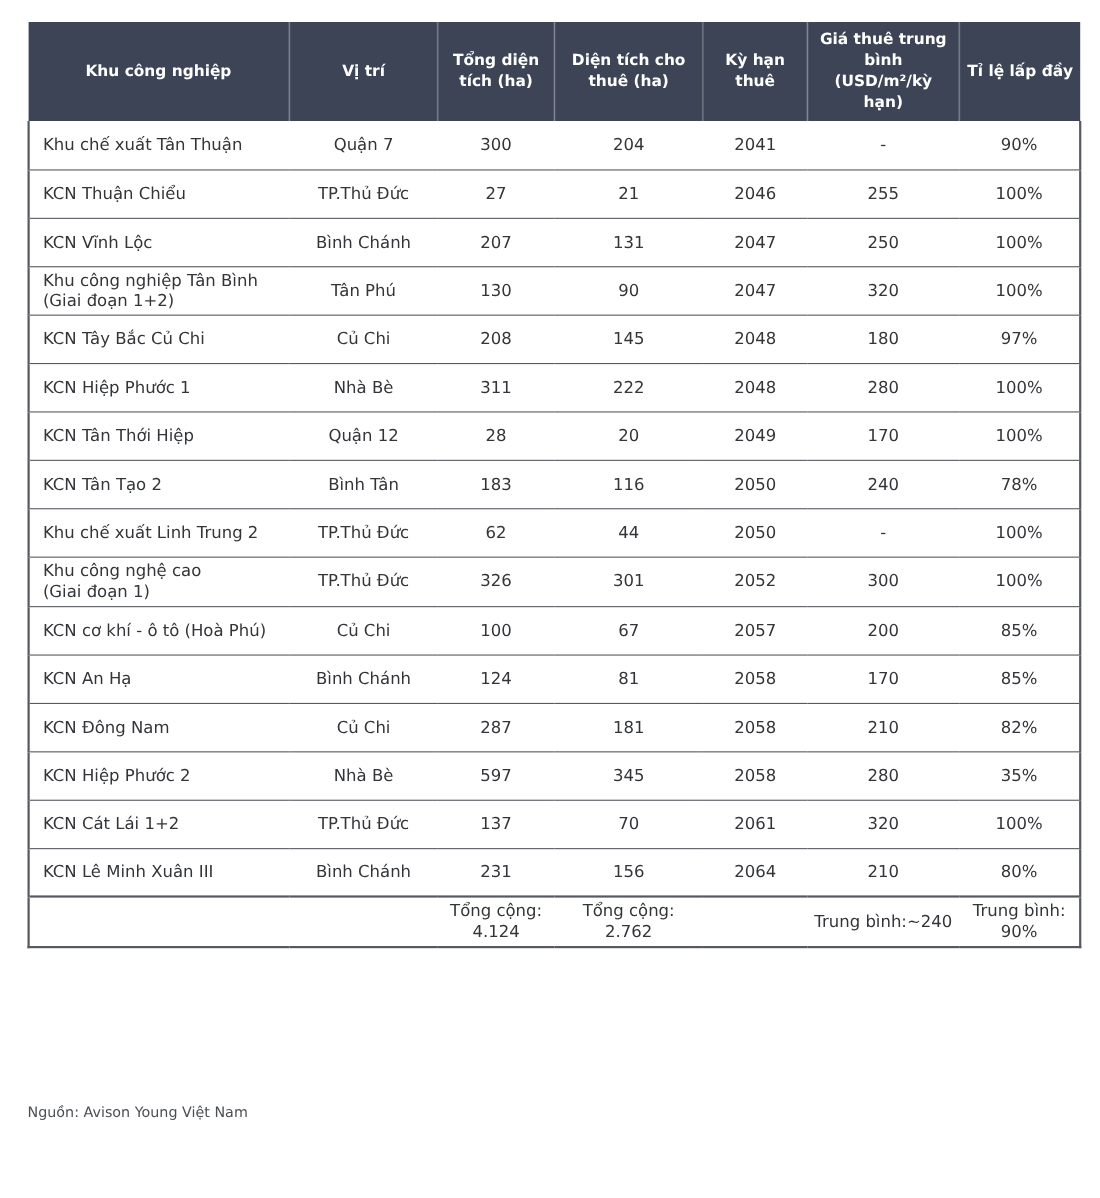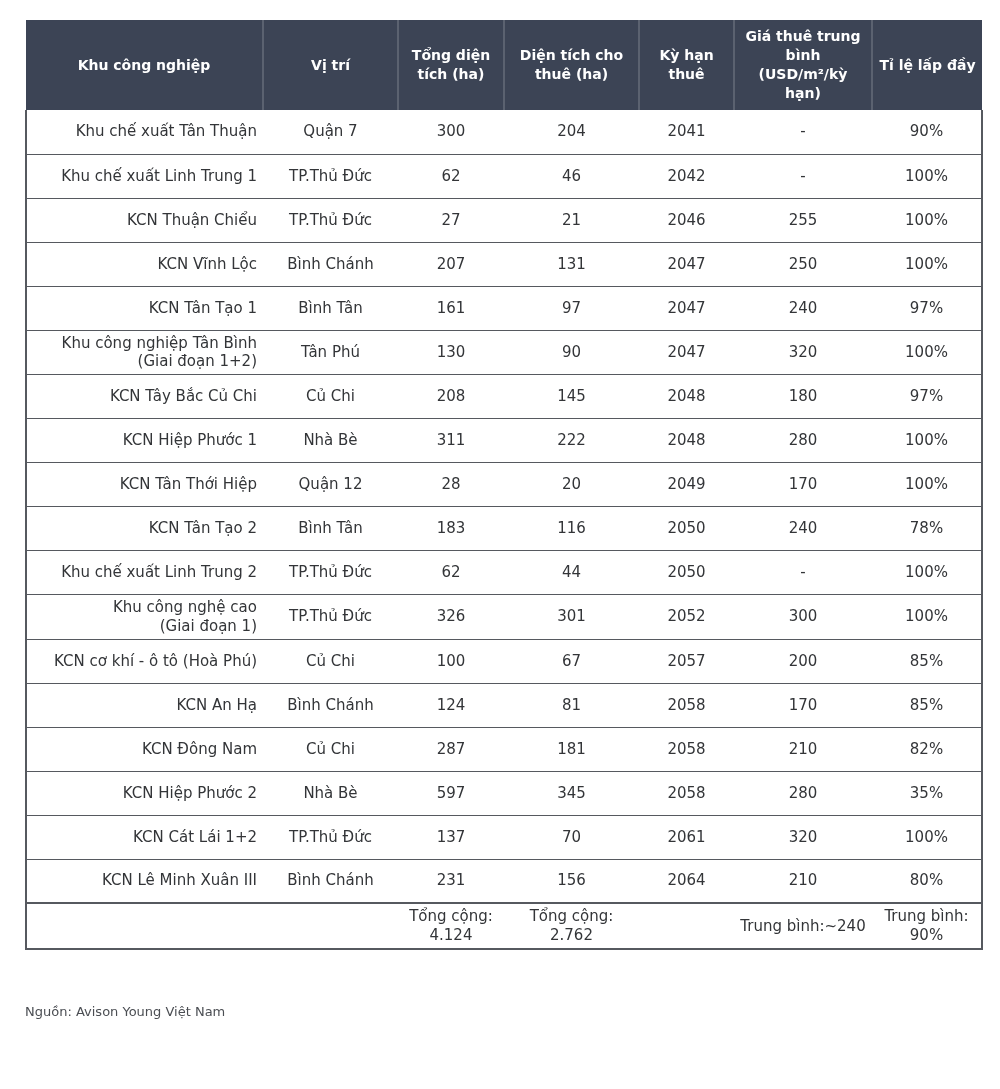--- a/index.html
+++ b/index.html
@@ -48,21 +48,21 @@
     line-height: 1.25;
     background: #ffffff;
   }
   .zone-table tbody td { border-bottom: 1.5px solid #56595f; }
   .zone-table tbody td:first-child,
   .zone-table tfoot td:first-child { border-left: 2px solid #56595f; }
   .zone-table tbody td:last-child,
   .zone-table tfoot td:last-child  { border-right: 2px solid #56595f; }
 
   .zone-table td:first-child {
-    text-align: right;
+    text-align: left;
     padding-left: 12px;
     white-space: pre-line;
   }
 
   .zone-table tfoot td {
     border-top: 2px solid #56595f;
     border-bottom: 2.5px solid #56595f;
     height: 46px;
     padding: 2px 4px;
     white-space: pre-line;
@@ -106,54 +106,36 @@
     <tr>
           <td>Khu chế xuất Tân Thuận</td>
           <td>Quận 7</td>
           <td>300</td>
           <td>204</td>
           <td>2041</td>
           <td>-</td>
           <td>90%</td>
         </tr>
         <tr>
-          <td>Khu chế xuất Linh Trung 1</td>
-          <td>TP.Thủ Đức</td>
-          <td>62</td>
-          <td>46</td>
-          <td>2042</td>
-          <td>-</td>
-          <td>100%</td>
-        </tr>
-        <tr>
           <td>KCN Thuận Chiểu</td>
           <td>TP.Thủ Đức</td>
           <td>27</td>
           <td>21</td>
           <td>2046</td>
           <td>255</td>
           <td>100%</td>
         </tr>
         <tr>
           <td>KCN Vĩnh Lộc</td>
           <td>Bình Chánh</td>
           <td>207</td>
           <td>131</td>
           <td>2047</td>
           <td>250</td>
           <td>100%</td>
-        </tr>
-        <tr>
-          <td>KCN Tân Tạo 1</td>
-          <td>Bình Tân</td>
-          <td>161</td>
-          <td>97</td>
-          <td>2047</td>
-          <td>240</td>
-          <td>97%</td>
         </tr>
         <tr>
           <td>Khu công nghiệp Tân Bình
 (Giai đoạn 1+2)</td>
           <td>Tân Phú</td>
           <td>130</td>
           <td>90</td>
           <td>2047</td>
           <td>320</td>
           <td>100%</td>

